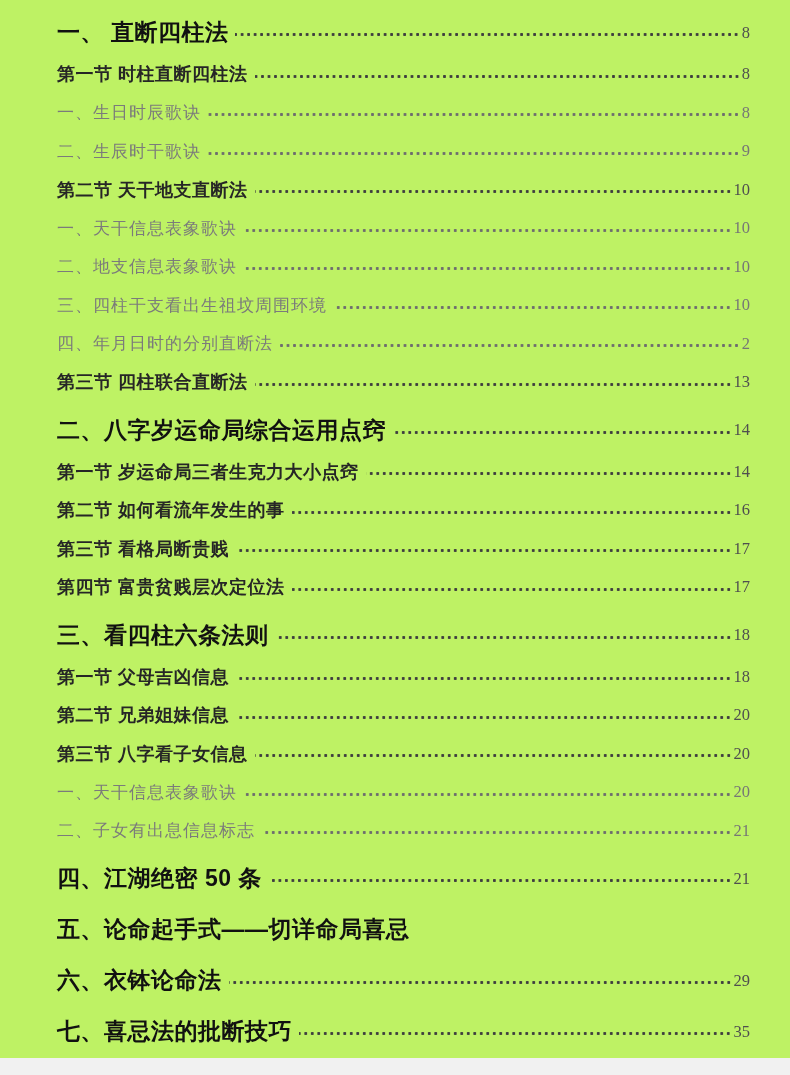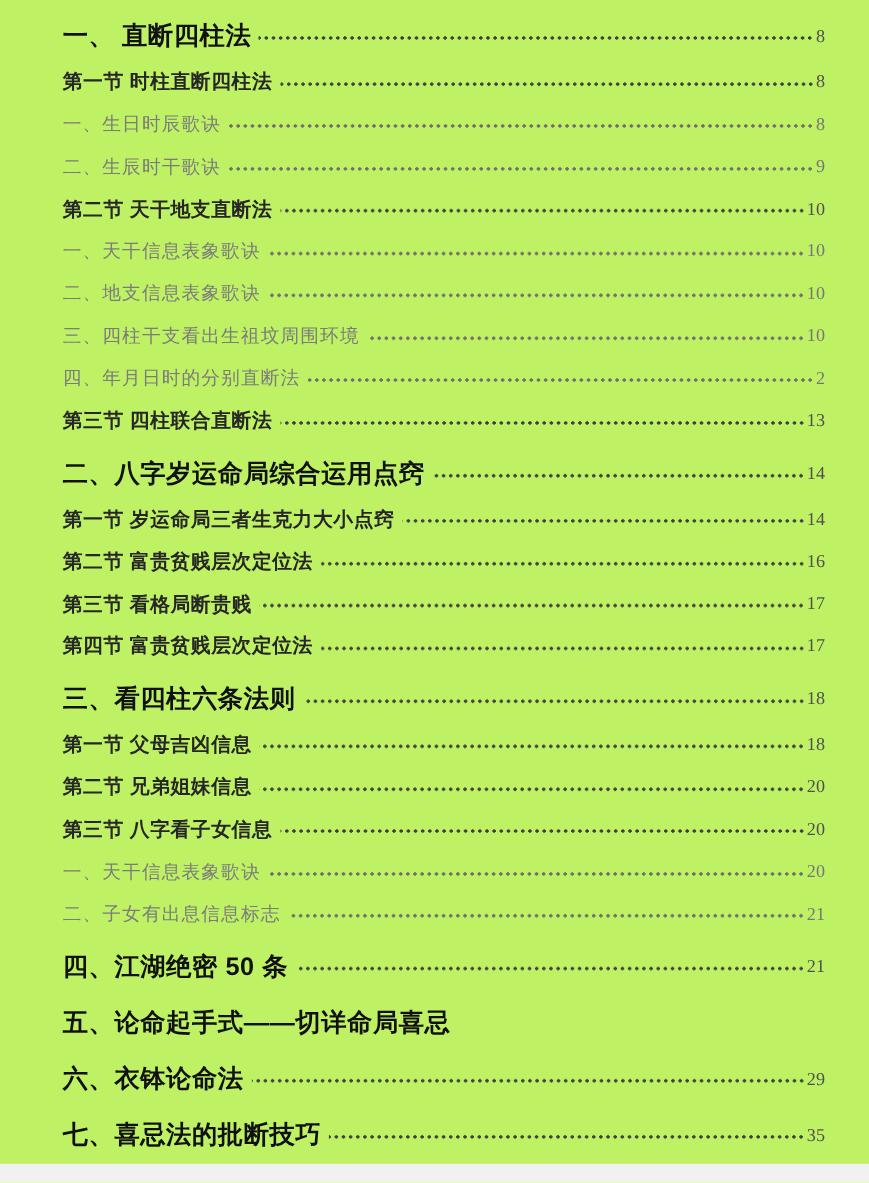--- a/index.html
+++ b/index.html
@@ -149,21 +149,21 @@
         <span class="label">二、八字岁运命局综合运用点窍</span>
         <span class="leader"></span>
         <span class="page-num">14</span>
       </div>
       <div class="row section">
         <span class="label">第一节 岁运命局三者生克力大小点窍</span>
         <span class="leader"></span>
         <span class="page-num">14</span>
       </div>
       <div class="row section">
-        <span class="label">第二节 富贵贫贱层次定位法</span>
+        <span class="label">第二节 如何看流年发生的事</span>
         <span class="leader"></span>
         <span class="page-num">16</span>
       </div>
       <div class="row section">
         <span class="label">第三节 看格局断贵贱</span>
         <span class="leader"></span>
         <span class="page-num">17</span>
       </div>
       <div class="row section">
         <span class="label">第四节 富贵贫贱层次定位法</span>

